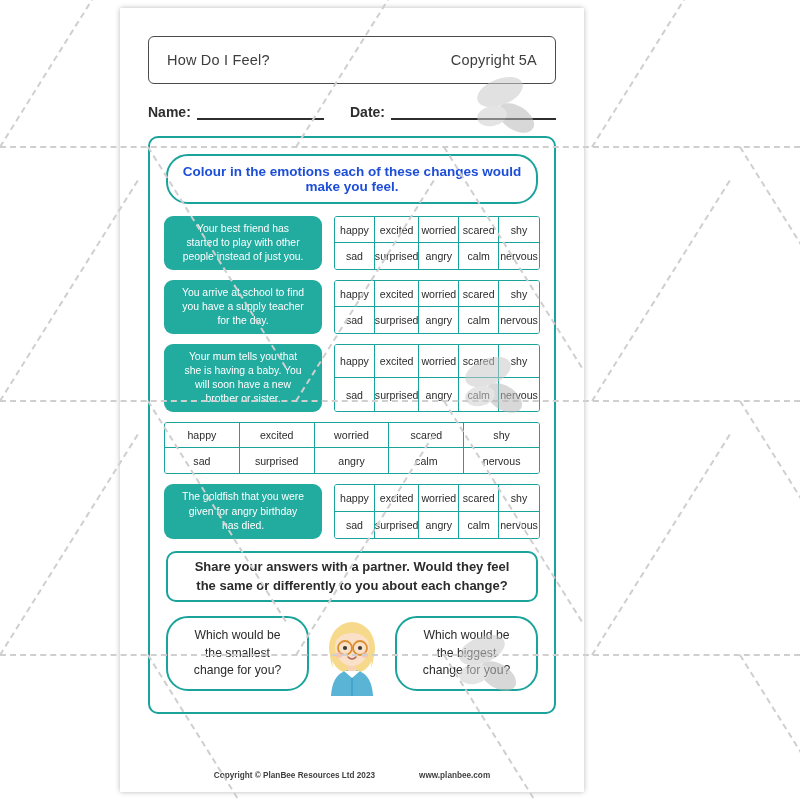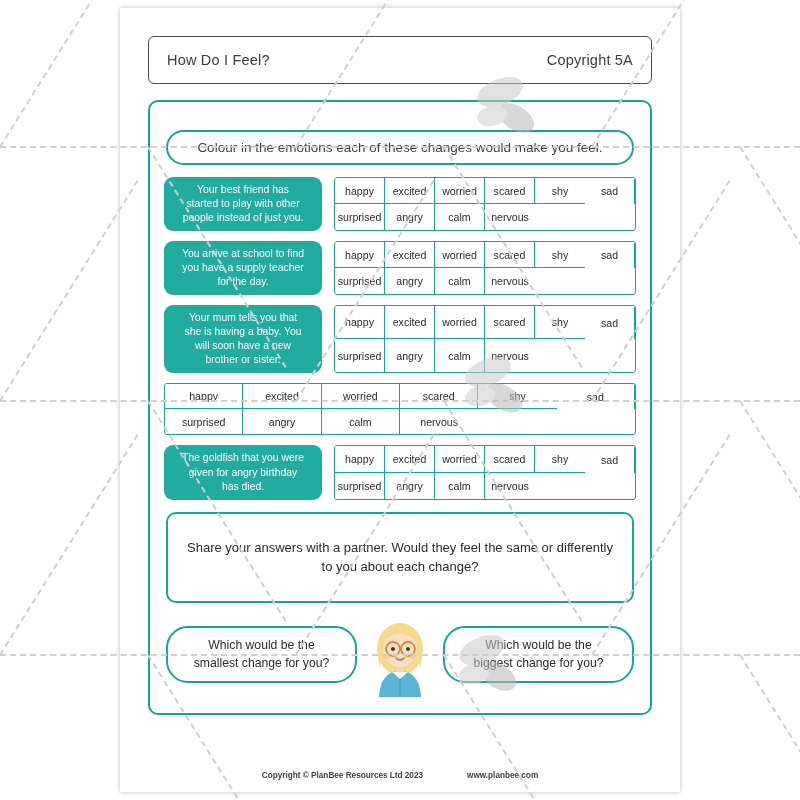--- a/index.html
+++ b/index.html
@@ -37,21 +37,21 @@
   .wm-bee {
     position: absolute;
     opacity: .55;
   }
 
   
   .page {
     position: absolute;
     left: 120px;
     top: 8px;
-    width: 560px;
+    width: 464px;
     height: 784px;
     background: #ffffff;
     box-shadow: 0 0 5px rgba(0,0,0,.28);
     z-index: 2;
   }
 
   .sheet-inner {
     position: absolute;
     left: 0; top: 0; right: 0; bottom: 0;
     padding: 22px 28px 10px 28px;
@@ -96,24 +96,25 @@
   .panel {
     margin-top: 16px;
     border: 2.4px solid #19a39b;
     border-radius: 10px;
     padding: 12px 12px 14px 12px;
   }
   .instruction {
     border: 2.2px solid #19a39b;
     border-radius: 22px;
     text-align: center;
-    color: #404040;
+    color: #1d4ed8;
     font-size: 13.5px;
     padding: 8px 10px;
-    margin: 16px 4px 12px 4px;
+    margin: 4px 4px 12px 4px;
+    font-weight: bold;
   }
 
   .qrow {
     display: flex;
     align-items: stretch;
     margin: 0 2px 10px 2px;
     gap: 12px;
   }
   .qbox {
     width: 158px;
@@ -126,21 +127,21 @@
     display: flex;
     align-items: center;
     justify-content: center;
     text-align: center;
     padding: 6px 16px;
     box-sizing: border-box;
   }
   .grid {
     flex: 1 1 auto;
     display: grid;
-    grid-template-columns: repeat(6, 1fr);
+    grid-template-columns: repeat(5, 1fr);
     grid-template-rows: 1fr 1fr;
     border: 1.6px solid #19a39b;
     border-radius: 3px;
     overflow: hidden;
   }
   .cell {
     border-right: 1.5px solid #19a39b;
     border-bottom: 1.5px solid #19a39b;
     display: flex;
     align-items: center;
@@ -153,22 +154,23 @@
   .grid .cell:nth-child(5n) { border-right: none; }
   .grid .cell:nth-child(n+6) { border-bottom: none; }
 
   .share-box {
     border: 2.2px solid #19a39b;
     border-radius: 10px;
     text-align: center;
     font-size: 13px;
     color: #2b2b2b;
     line-height: 1.5;
-    padding: 24px 18px;
+    padding: 4px 18px;
     margin: 12px 4px 10px 4px;
+    font-weight: bold;
   }
 
   .bottom-row {
     display: flex;
     align-items: center;
     justify-content: space-between;
     margin: 4px 4px 2px 4px;
     position: relative;
   }
   .bubble {
@@ -205,20 +207,27 @@
 <body>
 
 <div class="page">
   <div class="sheet-inner">
 
     <div class="title-box">
       <span class="title-left">How Do I Feel?</span>
       <span class="title-right">Copyright 5A</span>
     </div>
 
+    <div class="name-row">
+      <span class="lbl">Name:</span>
+      <span class="rule"></span>
+      <span class="gap"></span>
+      <span class="lbl">Date:</span>
+      <span class="rule short"></span>
+    </div>
 
     <div class="panel">
 
       <div class="instruction">Colour in the emotions each of these changes would make you feel.</div>
 
       <div class="qrow">
         <div class="qbox">Your best friend has started to play with other people instead of just you.</div>
         <div class="grid">
           <div class="cell">happy</div>
           <div class="cell">excited</div>

